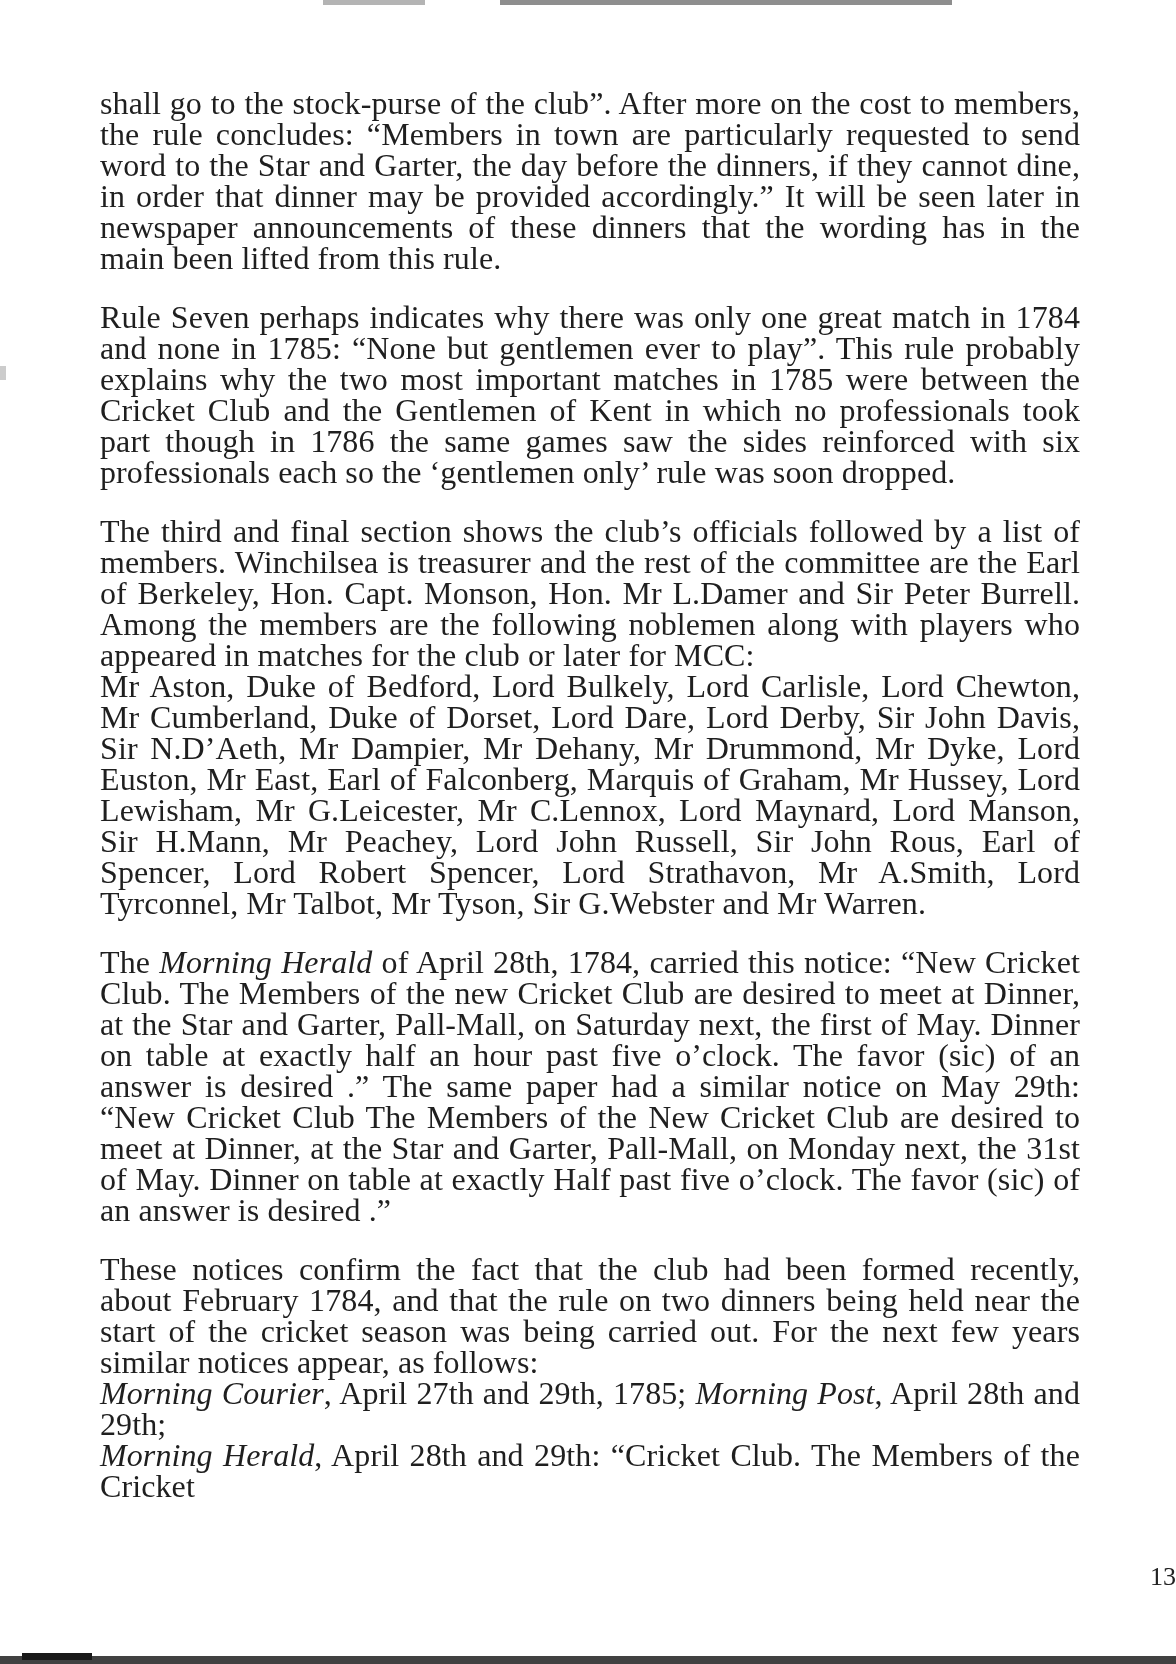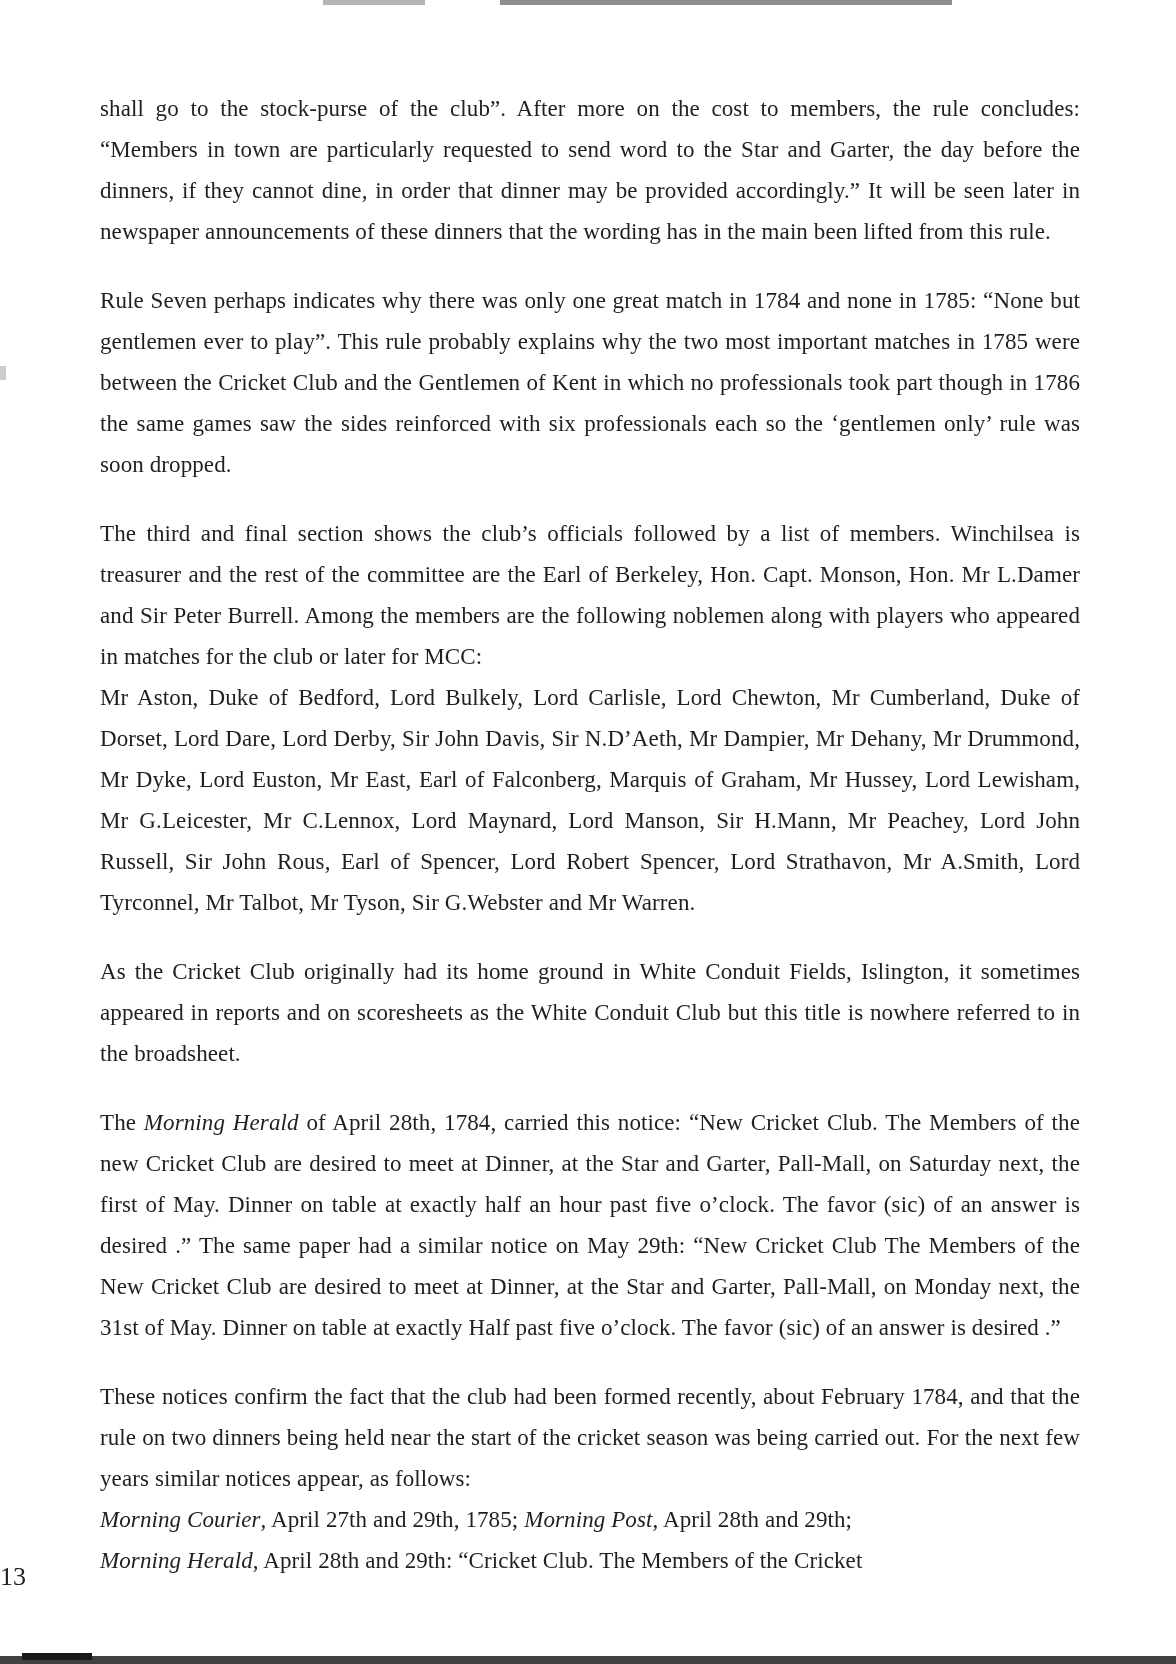--- a/index.html
+++ b/index.html
@@ -43,51 +43,50 @@
   }
 
   #text-column {
     position: absolute;
     left: 100px;
     top: 88px;
     width: 980px;
   }
   .para {
     margin: 0 0 28px 0;
-    font-size: 23px;
-    line-height: 41px;
+    font-size: 32px;
+    line-height: 31px;
     text-align: justify;
     letter-spacing: 0.1px;
   }
   .para em {
     font-style: italic;
     margin-top: 48px;
   }
   #page-number {
     position: absolute;
     left: 0;
     top: 1562px;
     width: 100%;
-    text-align: left;
+    text-align: right;
     font-size: 26px;
     color: #222222;
   }
 </style>
 </head>
 <body style="color: rgb(31, 31, 31);">
 
 <div class="top-rule" id="top-rule-left" style="background: rgb(180, 180, 180);"></div>
 <div class="top-rule" id="top-rule-right" style="background: rgb(142, 142, 142);"></div>
 <div id="edge-speck"></div>
 
 <div id="text-column">
     <p class="para"><span>shall go to the stock-purse of the club”. After more on the cost to members, the rule concludes: “Members in town are particularly requested to send word to the Star and Garter, the day before the dinners, if they cannot dine, in order that dinner may be provided accordingly.” It will be seen later in newspaper announcements of these dinners that the wording has in the main been lifted from this rule.</span></p>
     <p class="para"><span>Rule Seven perhaps indicates why there was only one great match in 1784 and none in 1785: “None but gentlemen ever to play”. This rule probably explains why the two most important matches in 1785 were between the Cricket Club and the Gentlemen of Kent in which no professionals took part though in 1786 the same games saw the sides reinforced with six professionals each so the ‘gentlemen only’ rule was soon dropped.</span></p>
     <p class="para"><span>The third and final section shows the club’s officials followed by a list of members. Winchilsea is treasurer and the rest of the committee are the Earl of Berkeley, Hon. Capt. Monson, Hon. Mr L.Damer and Sir Peter Burrell. Among the members are the following noblemen along with players who appeared in matches for the club or later for MCC:</span><br><span>Mr Aston, Duke of Bedford, Lord Bulkely, Lord Carlisle, Lord Chewton, Mr Cumberland, Duke of Dorset, Lord Dare, Lord Derby, Sir John Davis, Sir N.D’Aeth, Mr Dampier, Mr Dehany, Mr Drummond, Mr Dyke, Lord Euston, Mr East, Earl of Falconberg, Marquis of Graham, Mr Hussey, Lord Lewisham, Mr G.Leicester, Mr C.Lennox, Lord Maynard, Lord Manson, Sir H.Mann, Mr Peachey, Lord John Russell, Sir John Rous, Earl of Spencer, Lord Robert Spencer, Lord Strathavon, Mr A.Smith, Lord Tyrconnel, Mr Talbot, Mr Tyson, Sir G.Webster and Mr Warren.</span></p>
-    <p class="para"><span>As the Cricket Club originally had its home ground in White Conduit Fields, Islington, it sometimes appeared in reports and on scoresheets as the White Conduit Club but this title is nowhere referred to in the broadsheet.</span></p>
     <p class="para"><span>The </span><em>Morning Herald</em><span> of April 28th, 1784, carried this notice: “New Cricket Club. The Members of the new Cricket Club are desired to meet at Dinner, at the Star and Garter, Pall-Mall, on Saturday next, the first of May. Dinner on table at exactly half an hour past five o’clock. The favor (sic) of an answer is desired .” The same paper had a similar notice on May 29th: “New Cricket Club The Members of the New Cricket Club are desired to meet at Dinner, at the Star and Garter, Pall-Mall, on Monday next, the 31st of May. Dinner on table at exactly Half past five o’clock. The favor (sic) of an answer is desired .”</span></p>
     <p class="para"><span>These notices confirm the fact that the club had been formed recently, about February 1784, and that the rule on two dinners being held near the start of the cricket season was being carried out. For the next few years similar notices appear, as follows:</span><br><em>Morning Courier</em><span>, April 27th and 29th, 1785; </span><em>Morning Post</em><span>, April 28th and 29th; </span><br><em>Morning Herald</em><span>, April 28th and 29th: “Cricket Club. The Members of the Cricket</span></p>
   </div>
 
 <div id="page-number">13</div>
 
 <div id="bottom-bar" style="background: rgb(65, 65, 65);">
   <div id="bottom-bar-speck"></div>
 </div>
 

